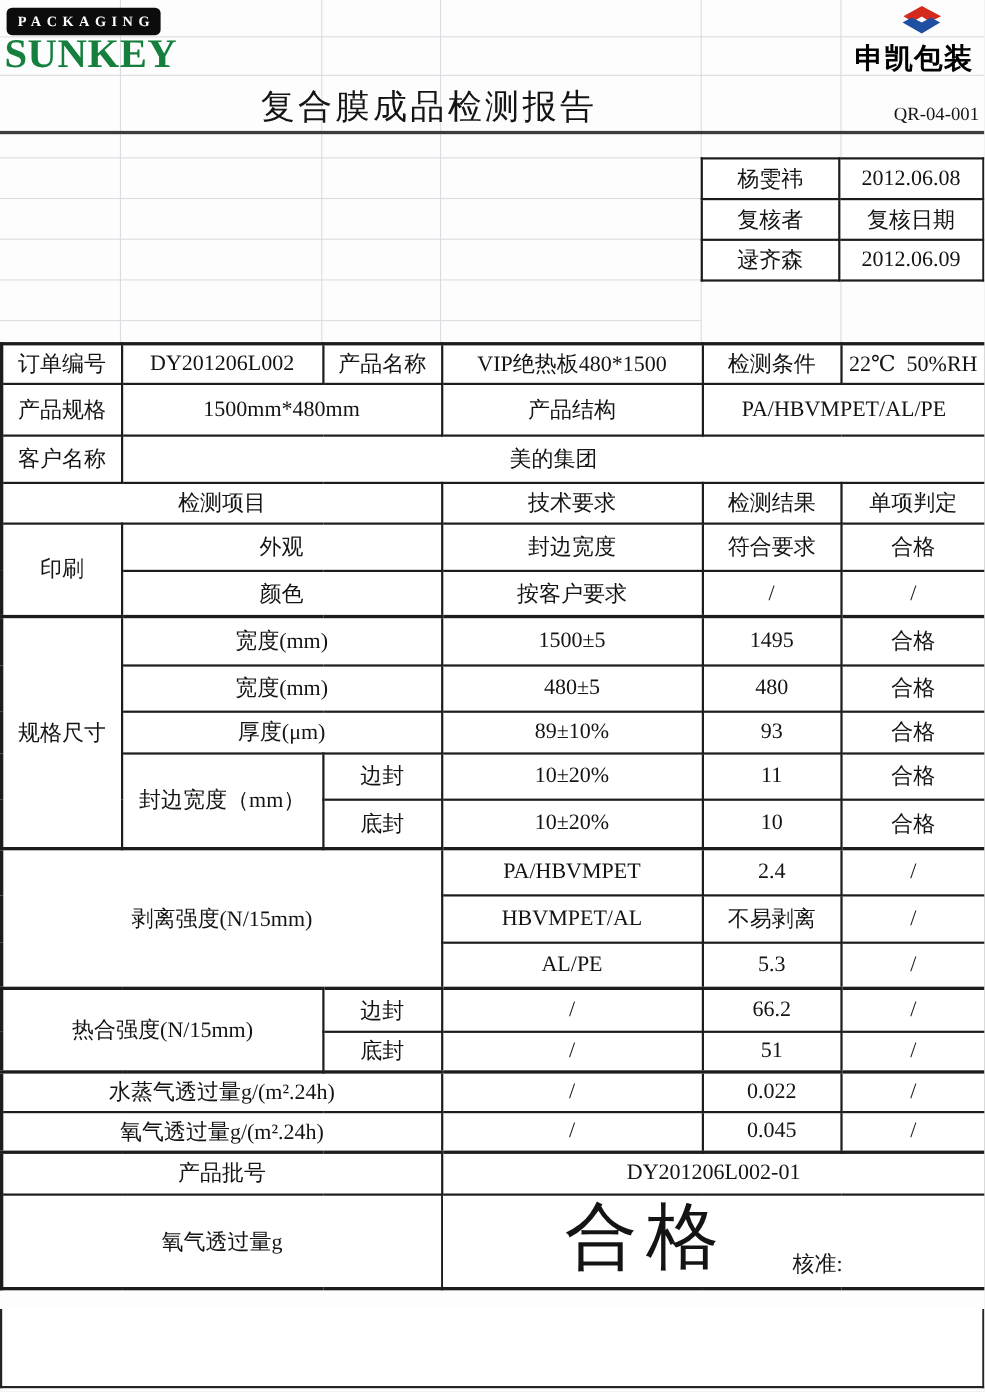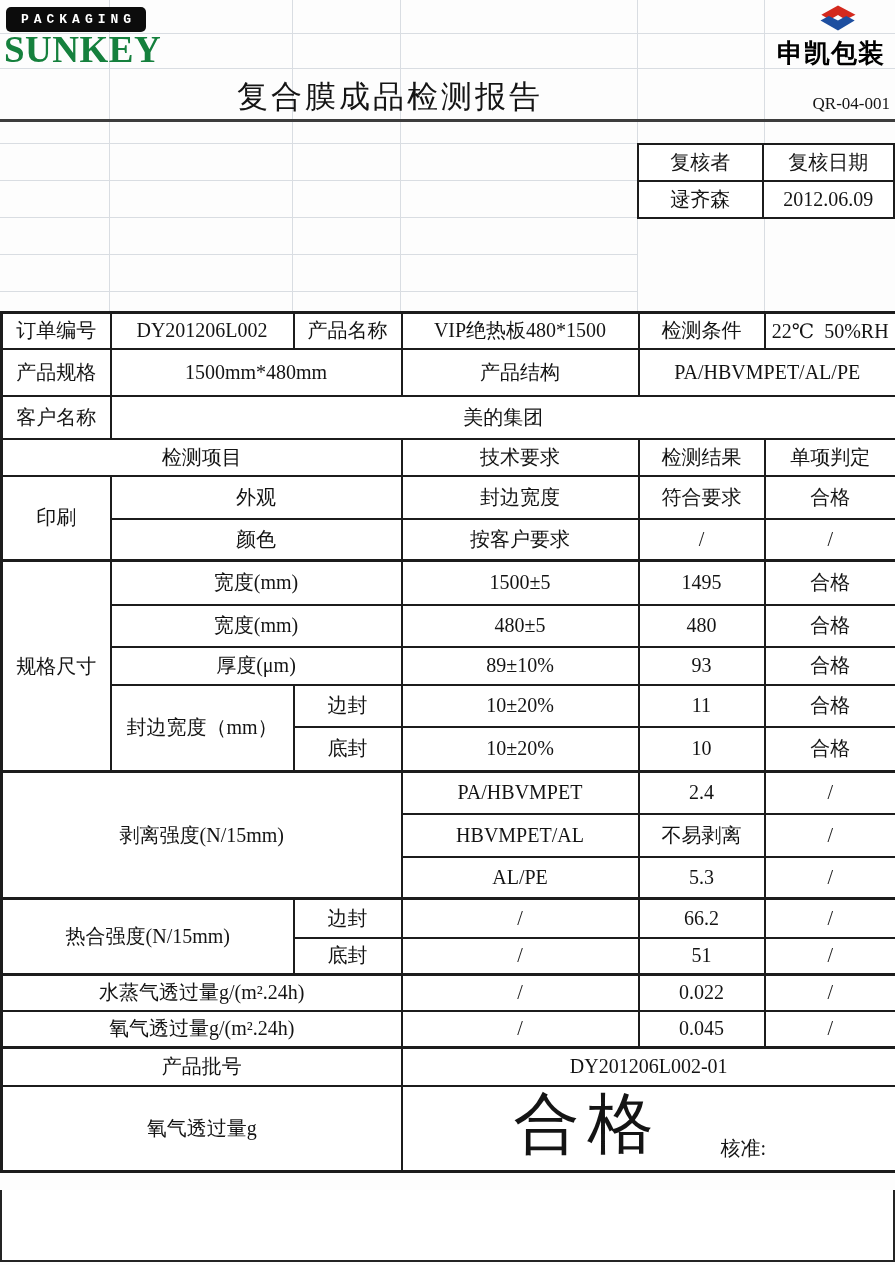--- a/index.html
+++ b/index.html
@@ -4,21 +4,21 @@
 <style>
   html,body{margin:0;padding:0;background:#e9e9e9;}
   .page{position:relative;width:895px;height:1265px;background:#fdfdfd;overflow:hidden;
         font-family:"Liberation Serif","DejaVu Serif",serif;color:#141414;}
   
   .vline{position:absolute;top:0;width:1px;height:311px;background:#d9dde2;}
   .hline{position:absolute;height:1px;background:#d9dde2;left:0;}
   
   .pkg-badge{position:absolute;left:6px;top:7px;width:140px;height:25px;background:#0c0c0c;
              border-radius:5px;color:#fff;display:flex;align-items:center;justify-content:center;
-             font-family:Liberation Mono, monospace;font-weight:bold;font-size:13px;
+             font-family:Liberation Serif, serif;font-weight:bold;font-size:13px;
              letter-spacing:5px;padding-left:5px;box-sizing:border-box;}
   .sunkey{position:absolute;left:4px;top:28px;font-family:Liberation Serif, serif;
           font-weight:bold;font-size:37px;color:#15803d;letter-spacing:0.5px;}
   .mark{position:absolute;left:810px;top:3px;}
   .cn-logo{position:absolute;left:770px;top:36px;width:122px;font-family:"Liberation Sans","DejaVu Sans",sans-serif;
            font-weight:bold;font-size:26px;color:#000000;letter-spacing:1px;text-align:center;}
   
   .title{position:absolute;left:0;top:76px;width:780px;text-align:center;font-size:31px;letter-spacing:3px;}
   .doc-no{position:absolute;right:5px;top:94px;font-size:17px;}
   .title-rule{position:absolute;left:0;top:119px;width:895px;height:3px;background:#3d3d3d;}
@@ -72,20 +72,24 @@
   <div class="title">复合膜成品检测报告</div>
   <div class="doc-no">QR-04-001</div>
   <div class="title-rule"></div>
 
   <table class="insp">
     <colgroup>
         <col style="width:126px">
         <col style="width:132px">
       </colgroup>
     <tbody>
+    <tr style="height:37px">
+      <td>杨雯祎</td>
+      <td>2012.06.08</td>
+    </tr>
     <tr style="height:37px">
       <td>复核者</td>
       <td>复核日期</td>
     </tr>
     <tr style="height:37px">
       <td>逯齐森</td>
       <td>2012.06.09</td>
     </tr>
   </tbody>
     </table>

